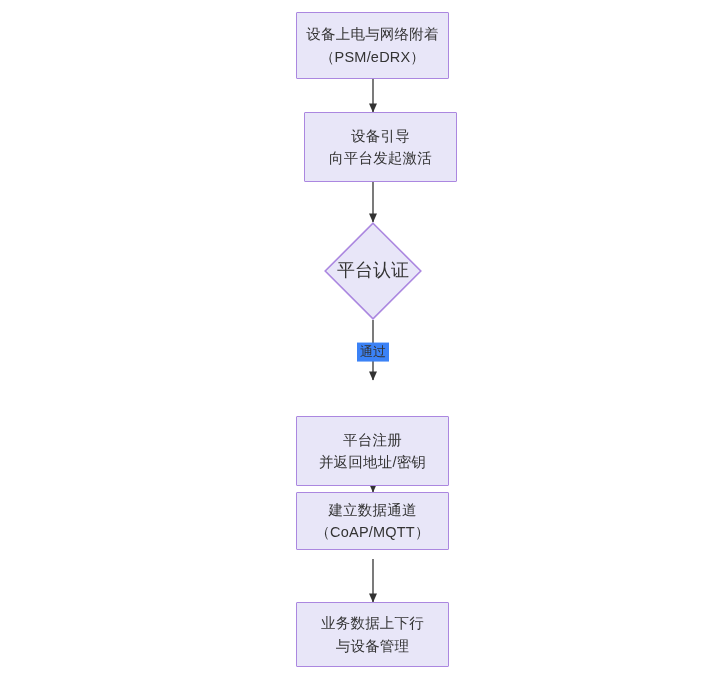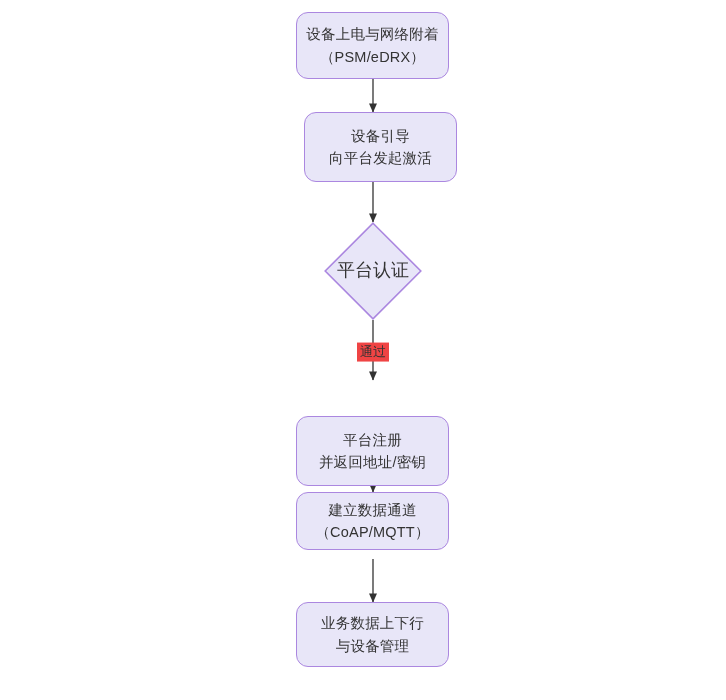--- a/index.html
+++ b/index.html
@@ -33,21 +33,21 @@
   .node {
     position: absolute;
     box-sizing: border-box;
     display: flex;
     align-items: center;
     justify-content: center;
   }
   .node-rect {
     background: #e8e6f8;
     border: 1.6px solid #ab87e0;
-    border-radius: 12px;
+    border-radius: 1px;
   }
   .node-label {
     color: #333333;
     font-size: 14.5px;
     line-height: 1.55;
     text-align: center;
     white-space: pre-line;
     letter-spacing: 0.2px;
     user-select: none;
   }
@@ -69,21 +69,21 @@
     align-items: center;
     justify-content: center;
     color: #333333;
     font-size: 18px;
     line-height: 1.55;
     text-align: center;
     user-select: none;
   }
   .edge-label {
     position: absolute;
-    background: #ef4444;
+    background: #3b82f6;
     color: #333333;
     font-size: 13px;
     line-height: 1.3;
     padding: 1px 3px;
     white-space: nowrap;
     user-select: none;
     transform: translate(-50%, -50%);
   }
 </style>
 </head>

